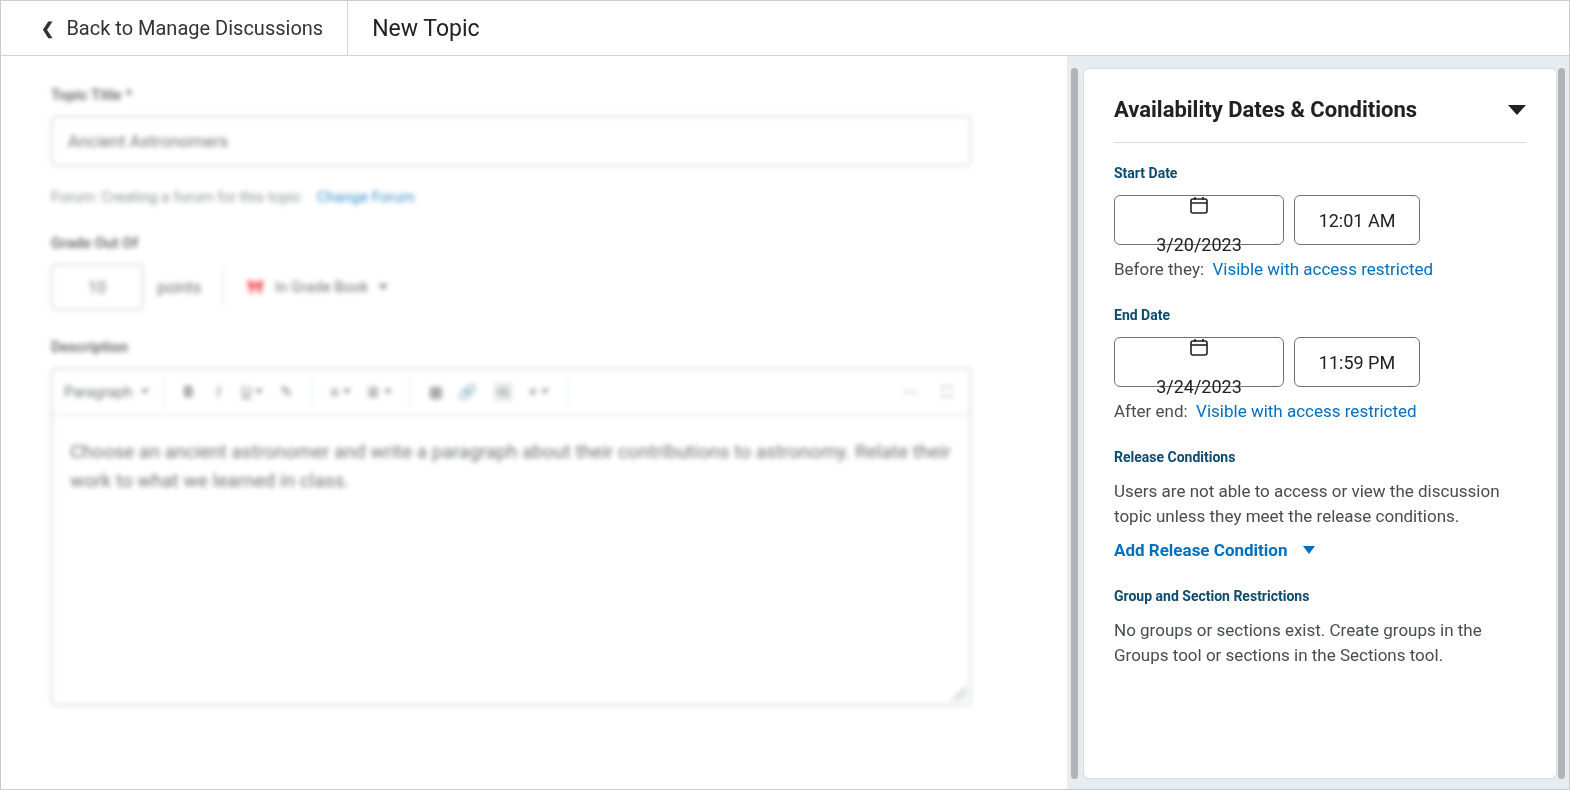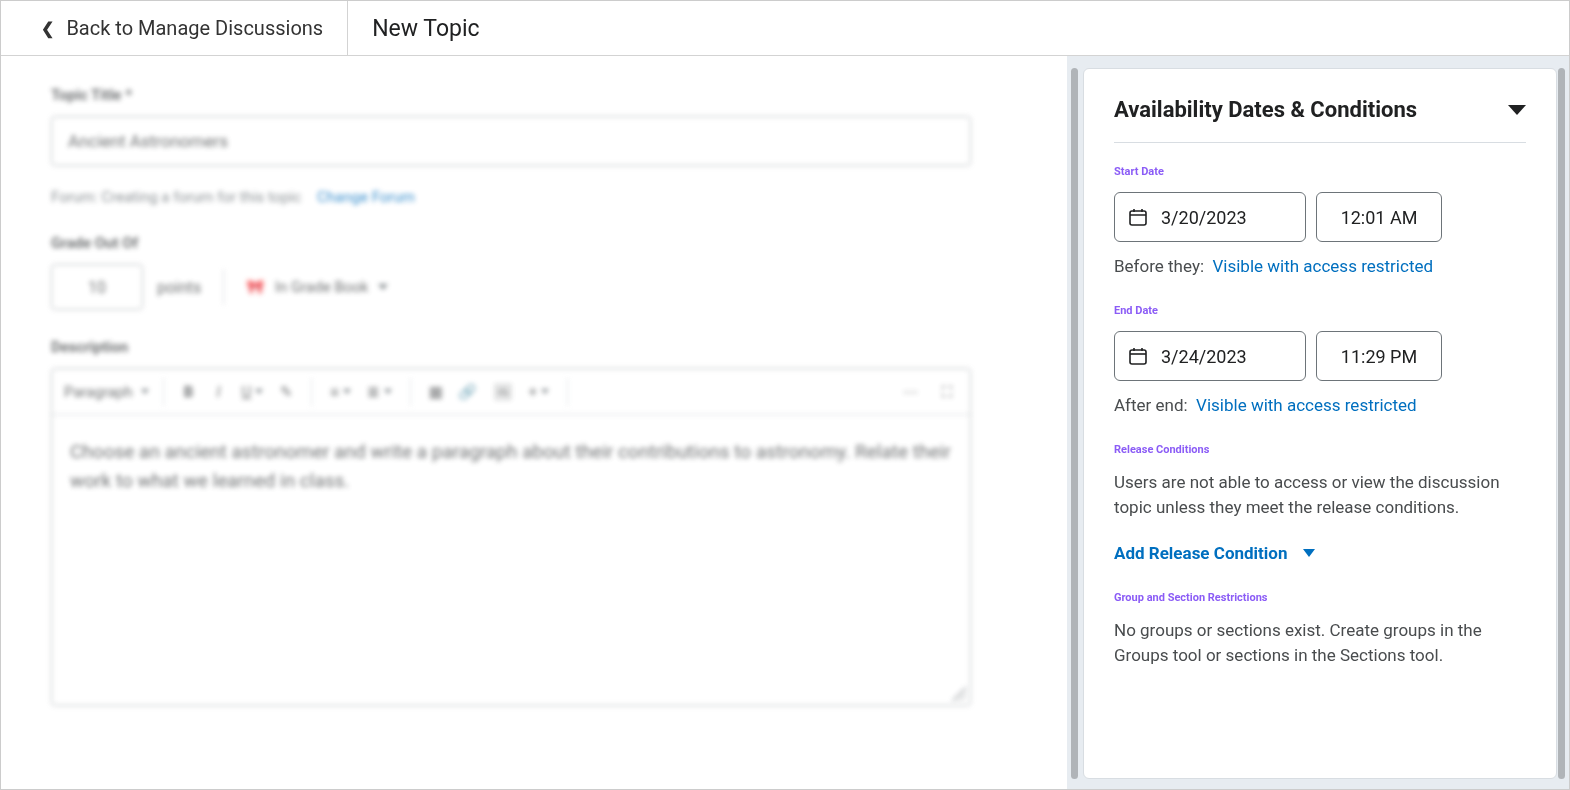--- a/index.html
+++ b/index.html
@@ -91,61 +91,61 @@
       font-weight: 700;
       color: #202122;
     }
     .caret-down {
       width: 0; height: 0;
       border-left: 9px solid transparent;
       border-right: 9px solid transparent;
       border-top: 10px solid #202122;
     }
     .section-label {
-      font-size: 11px;
+      font-size: 14px;
       font-weight: 700;
       margin-bottom: 14px;
-      color: #8b5cf6;
+      color: #0c4a6e;
     }
     .date-row {
       display: flex;
       gap: 10px;
       margin-bottom: 14px;
     }
     .date-field, .time-field {
       height: 50px;
       border: 1px solid #6d7479;
       border-radius: 6px;
       display: flex;
       align-items: center;
       font-size: 18px;
       color: #202122;
       background: #fff;
     }
-    .date-field { width: 192px; padding: 0 14px; gap: 14px; }
+    .date-field { width: 170px; padding: 0 14px; gap: 20px; flex-direction: column; }
     .time-field { width: 126px; padding: 0 6px; justify-content: center; }
     .cal-icon {
       width: 18px; height: 18px;
       position: relative;
     }
     .cal-icon svg { display: block; }
     .status-line {
       font-size: 17px;
       margin-bottom: 28px;
       color: #494c4e;
     }
     .status-line .link {
       color: #006fbf;
       cursor: pointer;
     }
     .release-desc {
       font-size: 17px;
       color: #494c4e;
       line-height: 1.45;
-      margin-bottom: 24px;
+      margin-bottom: 12px;
     }
     .add-release {
       color: #006fbf;
       font-size: 17px;
       font-weight: 700;
       display: flex;
       align-items: center;
       gap: 16px;
       cursor: pointer;
       margin-bottom: 28px;
@@ -388,21 +388,21 @@
             <svg viewBox="0 0 18 18" width="18" height="18">
                 <rect x="1" y="3" width="16" height="14" rx="2" fill="none" stroke="#202122" stroke-width="1.6"></rect>
                 <line x1="1" y1="7" x2="17" y2="7" stroke="#202122" stroke-width="1.6"></line>
                 <line x1="5" y1="1" x2="5" y2="4" stroke="#202122" stroke-width="1.6"></line>
                 <line x1="13" y1="1" x2="13" y2="4" stroke="#202122" stroke-width="1.6"></line>
               </svg>
           </span>
           <span>3/24/2023</span>
         </div>
         <div class="time-field">
-          <span>11:29 PM</span>
+          <span>11:59 PM</span>
         </div>
       </div>
       <div class="status-line">
         <span>After end:</span>&nbsp;&nbsp;<span class="link">Visible with access restricted</span>
       </div>
 
       <div class="section-label">Release Conditions</div>
       <div class="release-desc">Users are not able to access or view the discussion topic unless they meet the release conditions.</div>
       <div class="add-release">
         <span>Add Release Condition</span>

